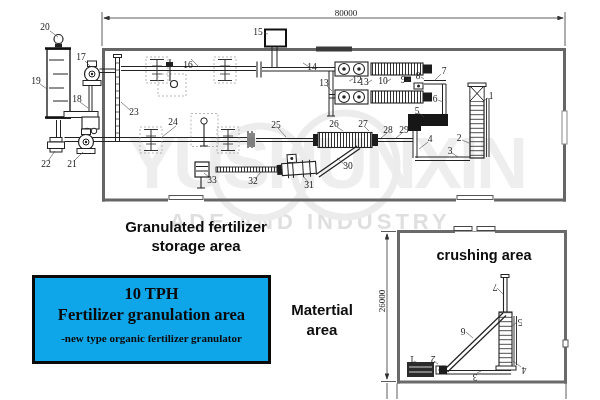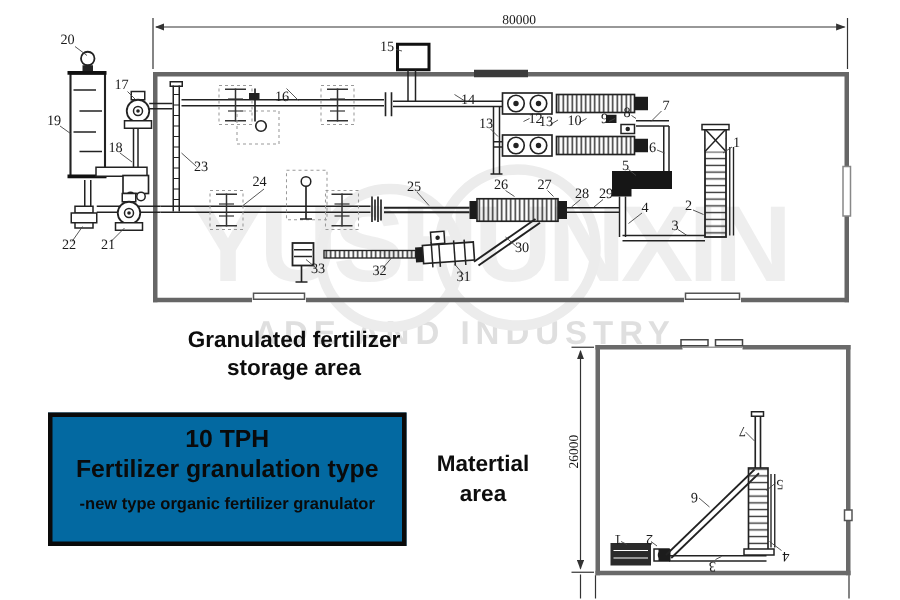--- a/index.html
+++ b/index.html
@@ -20,22 +20,22 @@
   .dim{position:absolute;z-index:2;transform:translate(-50%,-50%);
        font-family:"Liberation Serif",serif;font-size:9px;color:#1a1a1a;white-space:nowrap;}
   .dim.vert{transform:translate(-50%,-50%) rotate(-90deg);}
   .area{position:absolute;z-index:2;transform:translate(-50%,-50%);
         font-weight:bold;color:#0d0d0d;text-align:center;white-space:nowrap;}
   #lbl-granulation{font-size:15.5px;}
   #lbl-crushing{font-size:14.5px;}
   #lbl-storage{font-size:15px;line-height:19px;}
   #lbl-material{font-size:15px;line-height:20px;}
   .titlebox{position:absolute;z-index:2;left:32px;top:275px;width:233px;height:77px;
-        border:3px solid #0a0a0a;background:#0369a1;display:flex;flex-direction:column;
-        align-items:center;padding-top:6px;box-sizing:content-box;}
+        border:3px solid #0a0a0a;background:#0ea5e9;display:flex;flex-direction:column;
+        align-items:center;padding-top:6px;box-sizing:content-box;font-family:Liberation Serif, serif;}
   .titlebox .t1{font-size:16.5px;font-weight:bold;color:#0a0a0a;}
   .titlebox .t2{font-size:16.5px;font-weight:bold;color:#0a0a0a;margin-top:1px;}
   .titlebox .t3{font-size:11px;font-weight:bold;color:#0a0a0a;margin-top:7px;}
   .labels-layer{position:absolute;inset:0;z-index:3;}
 </style>
 </head>
 <body>
 
 <div class="stage">
 
@@ -346,24 +346,25 @@
   <div class="dim vert txt" style="left:382px;top:301px">26000</div>
 
   <div class="area" id="lbl-material" style="left:322px;top:320px">
     <div>Matertial</div>
     <div>area</div>
   </div>
   <div class="area" id="lbl-storage" style="left:196px;top:236px">
     <div>Granulated fertilizer</div>
     <div>storage area</div>
   </div>
+  <div class="area" id="lbl-crushing" style="left:484px;top:255px">crushing area</div>
 
   <div class="titlebox">
     <div class="t1">10 TPH</div>
-    <div class="t2">Fertilizer granulation type</div>
+    <div class="t2">Fertilizer granulation area</div>
     <div class="t3">-new type organic fertilizer granulator</div>
   </div>
 
   <div class="labels-layer">
       <span class="plabel" style="left: 491px; top: 97px;">1</span>
       <span class="plabel" style="left: 459px; top: 139px;">2</span>
       <span class="plabel" style="left: 450px; top: 152px;">3</span>
       <span class="plabel" style="left: 430px; top: 140px;">4</span>
       <span class="plabel" style="left: 417px; top: 112px;">5</span>
       <span class="plabel" style="left: 435px; top: 100px;">6</span>

